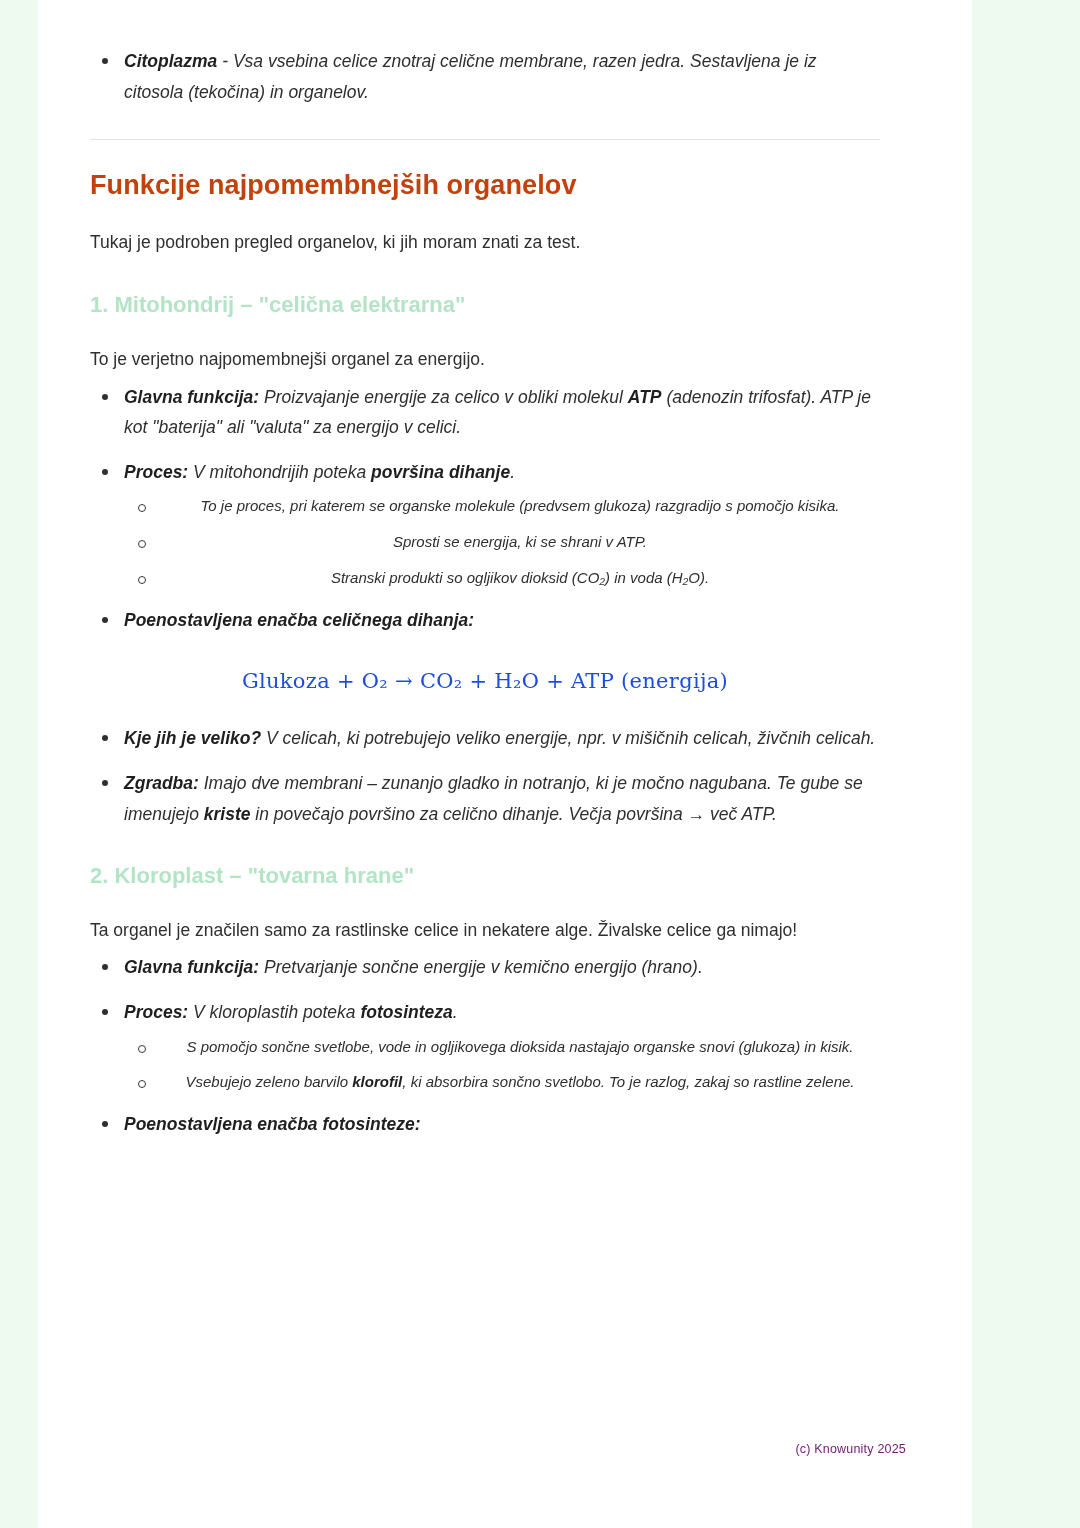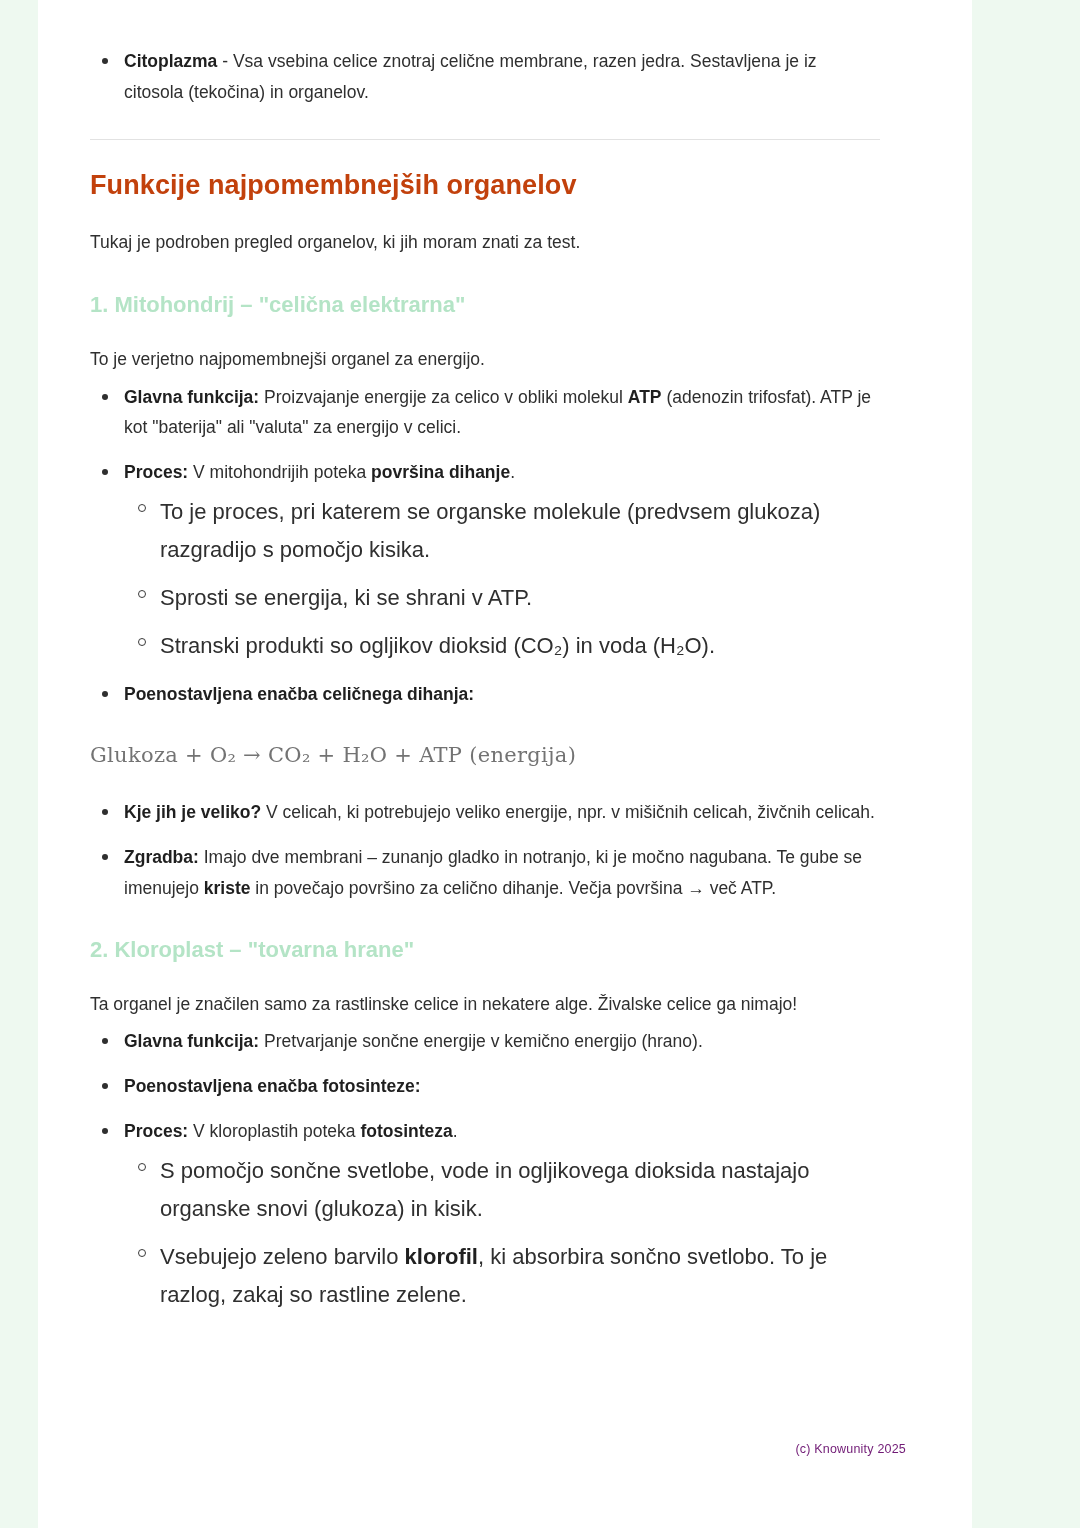--- a/index.html
+++ b/index.html
@@ -58,20 +58,21 @@
   .para {
     margin: 26px 0 0 0;
     font-size: 17.5px;
     line-height: 1.78;
     color: #2f2f2f;
   }
   ul.bullets {
     list-style: none;
     margin: 6px 0 0 0;
     padding: 0;
+    font-style: italic;
   }
   ul.bullets > li {
     position: relative;
     padding-left: 34px;
     margin-bottom: 14px;
     color: #2f2f2f;
   }
   ul.bullets > li::before {
     content: "";
     position: absolute;
@@ -84,22 +85,23 @@
   }
   ul.sub {
     list-style: none;
     margin: 6px 0 0 0;
     padding: 0;
   }
   ul.sub > li {
     position: relative;
     padding-left: 36px;
     margin-bottom: 10px;
-    font-size: 22px;
+    font-size: 15px;
     line-height: 1.72;
+    text-align: center;
   }
   ul.sub > li::before {
     content: "";
     position: absolute;
     left: 14px;
     top: 11px;
     width: 6px;
     height: 6px;
     border-radius: 50%;
     border: 1.4px solid #3a3a3a;
@@ -118,24 +120,24 @@
     margin: 0 0 0 0;
     letter-spacing: 0.1px;
   }
   h3.subsection {
     font-size: 22px;
     font-weight: bold;
     color: #b4e4c6;
     margin: 34px 0 0 0;
   }
   .formula {
-    text-align: left;
+    text-align: center;
     font-family: "DejaVu Serif", serif;
     font-size: 21px;
-    color: #737373;
+    color: #1d4ed8;
     margin: 34px 0 30px 0;
     letter-spacing: 0.3px;
   }
   .watermark {
     position: absolute;
     right: 66px;
     bottom: 72px;
     font-size: 12.5px;
     color: #701a75;
     letter-spacing: 0.2px;
@@ -194,31 +196,31 @@
         </li>
       </ul>
 
       <h3 class="subsection">2. Kloroplast – "tovarna hrane"</h3>
 
       <p class="para">Ta organel je značilen samo za rastlinske celice in nekatere alge. Živalske celice ga nimajo!</p>
 
       <ul class="bullets">
         <li>
           <b>Glavna funkcija:</b><span> Pretvarjanje sončne energije v kemično energijo (hrano).</span>
-        </li>
-        <li>
-          <b>Poenostavljena enačba fotosinteze:</b>
         </li>
         <li>
           <b>Proces:</b><span> V kloroplastih poteka </span><b>fotosinteza</b><span>.</span>
           <ul class="sub">
             <li>S pomočjo sončne svetlobe, vode in ogljikovega dioksida nastajajo organske snovi (glukoza) in kisik.</li>
             <li>
               <span>Vsebujejo zeleno barvilo </span><b>klorofil</b><span>, ki absorbira sončno svetlobo. To je razlog, zakaj so rastline zelene.</span>
             </li>
           </ul>
         </li>
+        <li>
+          <b>Poenostavljena enačba fotosinteze:</b>
+        </li>
       </ul>
 
     </div>
     <div class="watermark">(c) Knowunity 2025</div>
   </div>
 </div>
 
 </body></html>

